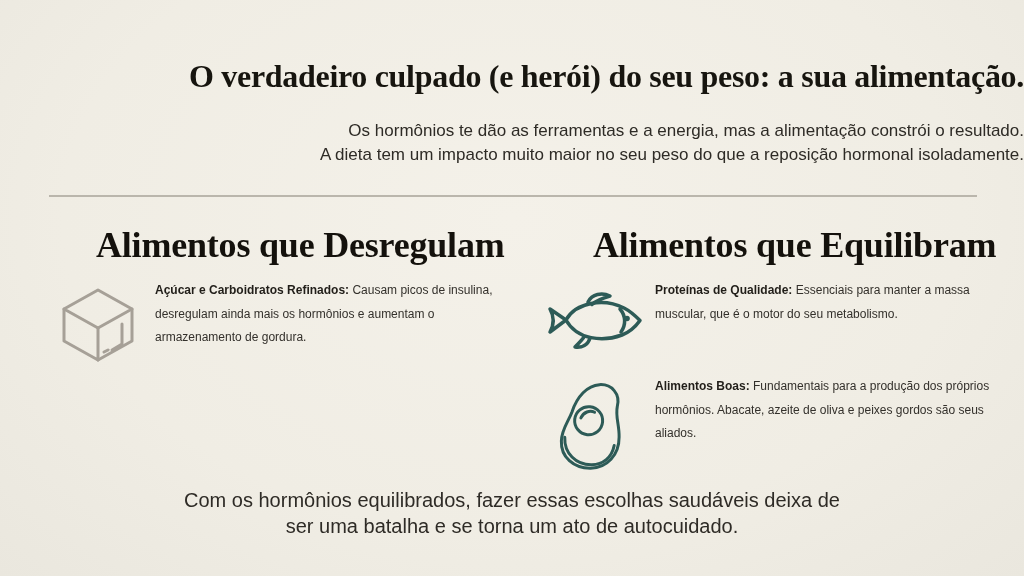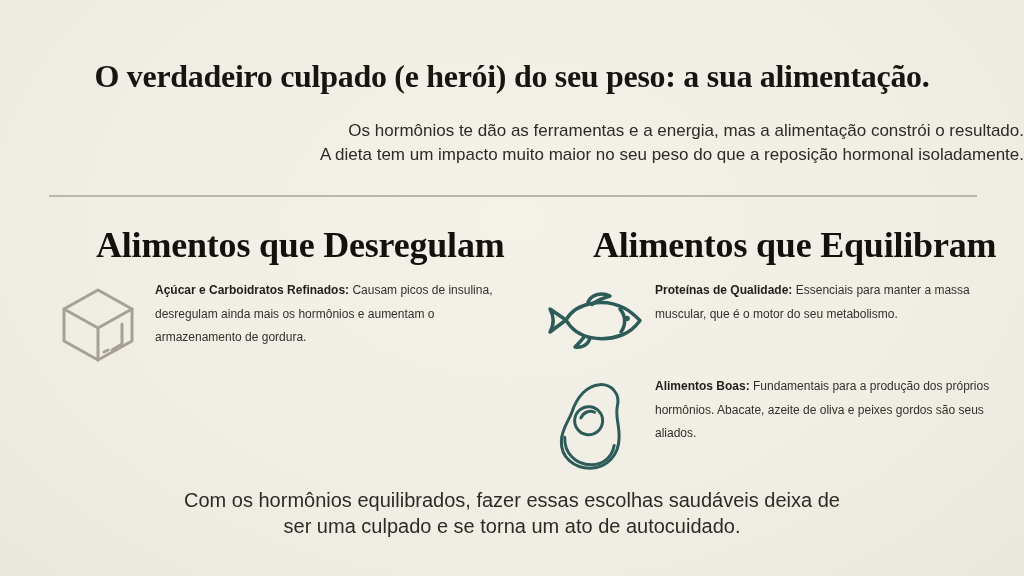--- a/index.html
+++ b/index.html
@@ -5,21 +5,21 @@
   * { margin:0; padding:0; box-sizing:border-box; }
   html,body { background:#222; }
   .slide {
     position:relative; width:1024px; height:576px; overflow:hidden;
     background: radial-gradient(ellipse at 50% 38%, #f4f1e9 0%, #f0ede4 62%, #eae7de 100%);
     font-family:"Liberation Sans","DejaVu Sans",sans-serif;
     color:#33302b;
   }
   .title {
     position:absolute; top:58px; left:0; width:100%;
-    text-align:center; white-space:nowrap;
+    text-align:right; white-space:nowrap;
     font-family:"Liberation Serif","DejaVu Serif",serif;
     font-weight:bold; font-size:32px; letter-spacing:-0.3px;
     color:#17150f;
   }
   .subtitle {
     position:absolute; top:119px; left:0; width:100%;
     text-align:right; font-size:17px; line-height:24px; color:#2e2b26;
   }
   .subtitle div { white-space:nowrap; }
   .divider {
@@ -110,16 +110,16 @@
     </svg>
   </span>
 
   <div class="item-text item-fats">
     <strong>Alimentos Boas:</strong>
     <span>Fundamentais para a produção dos próprios hormônios. Abacate, azeite de oliva e peixes gordos são seus aliados.</span>
   </div>
 
   <div class="footer">
     <div>Com os hormônios equilibrados, fazer essas escolhas saudáveis deixa de</div>
-    <div>ser uma culpado e se torna um ato de autocuidado.</div>
+    <div>ser uma batalha e se torna um ato de autocuidado.</div>
   </div>
 
 </div>
 
 </body></html>

